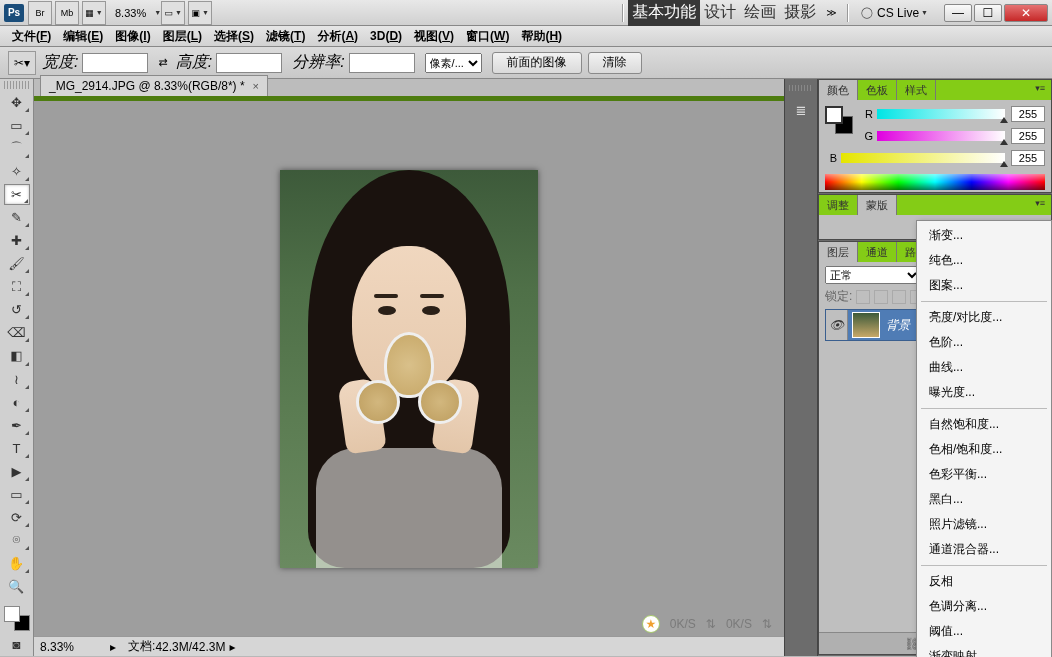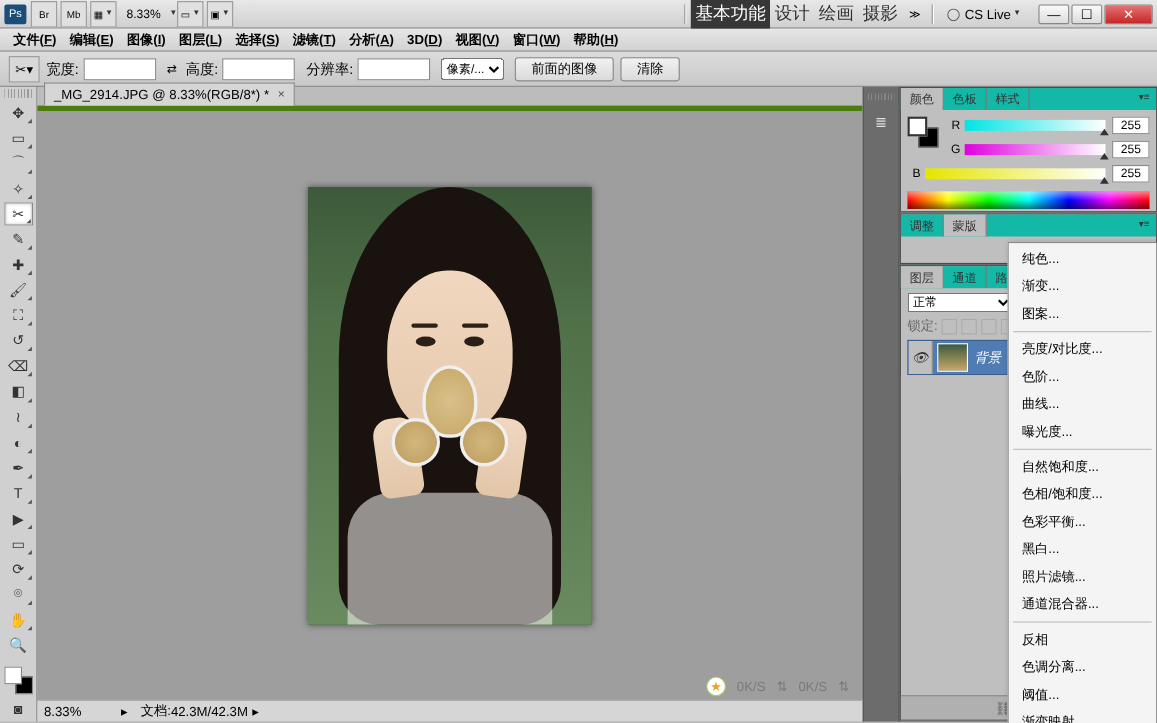--- a/index.html
+++ b/index.html
@@ -1,20 +1,20 @@
 <!DOCTYPE html>
 <html><head>
 <meta charset="utf-8">
 <style>
 * { margin: 0; padding: 0; box-sizing: border-box; font-family: "Microsoft YaHei", Arial, sans-serif; font-size: 12px; }
 body { background: #b8b8b8; width: 1052px; height: 657px; overflow: hidden; }
 
 
 .title-bar { height: 26px; background: linear-gradient(#e8e8e8, #d0d0d0); display: flex; align-items: center; padding: 0 4px; border-bottom: 1px solid #888; }
-.title-bar .ps-icon { width: 20px; height: 18px; background: #1a4d7a; color: #fff; font-weight: normal; display: flex; align-items: center; justify-content: center; font-size: 10px; border-radius: 2px; margin-right: 4px; }
+.title-bar .ps-icon { width: 20px; height: 18px; background: #1a4d7a; color: #fff; font-weight: bold; display: flex; align-items: center; justify-content: center; font-size: 10px; border-radius: 2px; margin-right: 4px; }
 .title-bar .small-btn { width: 24px; height: 24px; border: 1px solid #999; background: #e0e0e0; margin-right: 3px; display: flex; align-items: center; justify-content: center; font-size: 9px; cursor: pointer; }
 .title-bar .zoom-val { padding: 0 6px; font-size: 11px; }
 .title-bar .dd-arrow { font-size: 7px; margin-left: 2px; color: #333; }
 .title-bar .spacer { flex: 1; }
 .title-bar .tab-btn { padding: 3px 4px; font-size: 16px; cursor: pointer; color: #333; }
 .title-bar .tab-btn.active { background: #373737; color: #fff; }
 .title-bar .sep { width: 2px; height: 18px; border-left: 1px solid #999; border-right: 1px solid #fff; margin: 0 4px; }
 .title-bar .chevrons { font-size: 10px; padding: 0 6px; cursor: pointer; }
 .title-bar .cs-live { display: flex; align-items: center; padding: 0 8px; cursor: pointer; }
 .title-bar .cs-live::before { content: "◯"; font-size: 11px; margin-right: 4px; color: #555; }
@@ -23,21 +23,21 @@
 .title-bar .win-btn.close { background: linear-gradient(#e57373, #c62828); color: #fff; width: 44px; }
 
 
 .menu-bar { height: 21px; background: linear-gradient(#e6e6e6, #d2d2d2); display: flex; align-items: center; padding: 0 6px; border-bottom: 1px solid #888; font-weight: bold; }
 .menu-bar .menu-item { padding: 2px 6px; cursor: pointer; }
 .menu-bar .menu-item .underline { text-decoration: underline; }
 
 
 .options-bar { height: 32px; background: linear-gradient(#dcdcdc, #c8c8c8); display: flex; align-items: center; padding: 0 8px; border-bottom: 1px solid #888; }
 .options-bar .tool-ind { width: 28px; height: 24px; border: 1px solid #999; background: #d8d8d8; margin-right: 6px; display: flex; align-items: center; justify-content: center; }
-.options-bar label { font-size: 13px; margin-right: 4px; }
+.options-bar label { font-size: 16px; margin-right: 4px; font-style: italic; }
 .options-bar input.txt { width: 66px; height: 20px; border: 1px solid #888; background: #fff; margin-right: 10px; padding: 0 3px; }
 .options-bar .swap { font-size: 11px; margin-right: 8px; cursor: pointer; }
 .options-bar select { height: 20px; margin-right: 10px; font-size: 11px; }
 .options-bar button { height: 22px; padding: 0 14px; border: 1px solid #8a8a8a; background: linear-gradient(#f2f2f2,#dadada); cursor: pointer; margin-right: 6px; border-radius: 3px; font-size: 12px; }
 
 
 .main { display: flex; height: 577px; }
 
 
 .tools { width: 34px; background: #d0d0d0; border-right: 1px solid #888; display: flex; flex-direction: column; }
@@ -86,21 +86,21 @@
 .status-bar .sep2 { margin: 0 6px; color: #888; }
 
 
 .narrow-dock { width: 34px; background: #6c6c6c; border-left: 1px solid #444; border-right: 1px solid #444; display: flex; flex-direction: column; align-items: center; padding-top: 6px; }
 .narrow-dock .handle2 { width: 24px; height: 6px; background: repeating-linear-gradient(90deg,#888,#888 1px,transparent 1px,transparent 3px); margin-bottom: 8px; }
 .narrow-dock .ic { width: 24px; height: 22px; margin-bottom: 6px; display: flex; align-items: center; justify-content: center; color: #ddd; cursor: pointer; font-size: 13px; }
 
 
 .right-panels { width: 234px; background: #6c6c6c; display: flex; flex-direction: column; }
 .panel { background: #bfbfbf; border: 1px solid #4a4a4a; margin-bottom: 1px; }
-.panel-tabs { display: flex; background: #14b8a6; height: 20px; }
+.panel-tabs { display: flex; background: #84cc16; height: 20px; }
 .panel-tab { padding: 3px 8px; font-size: 11px; cursor: pointer; color: #333; border-right: 1px solid #777; }
 .panel-tab.active { background: #bfbfbf; }
 .panel-tabs .menu-ic { margin-left: auto; padding: 3px 6px; cursor: pointer; font-size: 9px; color: #333; }
 
 
 .color-body { padding: 6px 6px 2px; }
 .color-body .swatches2 { float: left; position: relative; width: 28px; height: 28px; margin-right: 8px; }
 .color-body .swatches2 .bg2 { position: absolute; right: 0; bottom: 0; width: 18px; height: 18px; background: #000; border: 1px solid #666; }
 .color-body .swatches2 .fg2 { position: absolute; left: 0; top: 0; width: 18px; height: 18px; background: #fff; border: 2px solid #333; }
 .slider-row { display: flex; align-items: center; margin-bottom: 6px; }
@@ -360,22 +360,22 @@
         <span>🗀</span>
         <span>🗋</span>
         <span>🗑</span>
       </div>
     </div>
 
   </div>
 </div>
 
 <div class="ctx-menu" id="ctx-menu">
+    <div class="mi">渐变...</div>
     <div class="mi">纯色...</div>
-    <div class="mi">渐变...</div>
     <div class="mi">图案...</div>
     <div class="msep"></div>
     <div class="mi">亮度/对比度...</div>
     <div class="mi">色阶...</div>
     <div class="mi">曲线...</div>
     <div class="mi">曝光度...</div>
     <div class="msep"></div>
     <div class="mi">自然饱和度...</div>
     <div class="mi">色相/饱和度...</div>
     <div class="mi">色彩平衡...</div>

